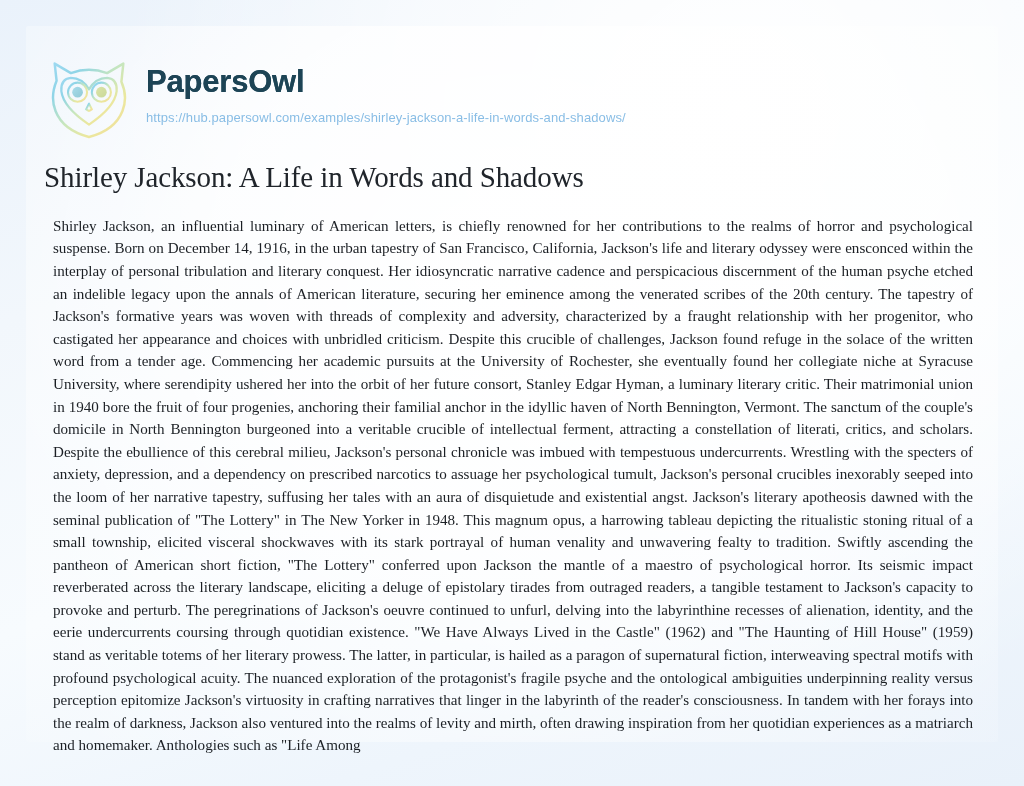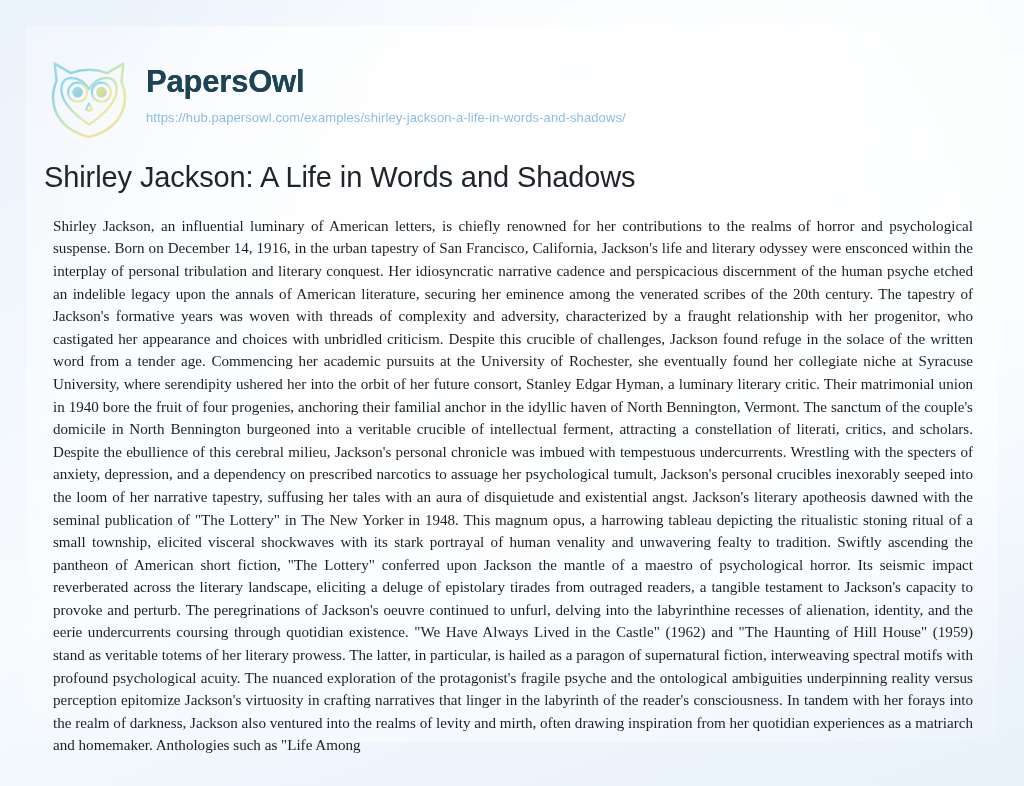--- a/index.html
+++ b/index.html
@@ -79,21 +79,21 @@
 
   
   .article {
     position: absolute;
     left: 44px;
     top: 160px;
     width: 938px;
   }
   .article-title {
     margin: 0 0 20px 0;
-    font-family: Liberation Sans, sans-serif;
+    font-family: Liberation Serif, serif;
     font-size: 29px;
     font-weight: normal;
     color: #20252b;
     letter-spacing: -0.1px;
     line-height: 1.2;
   }
   .article-body {
     margin: 9px;
     font-family: "Liberation Serif", serif;
     font-size: 15.1px;

